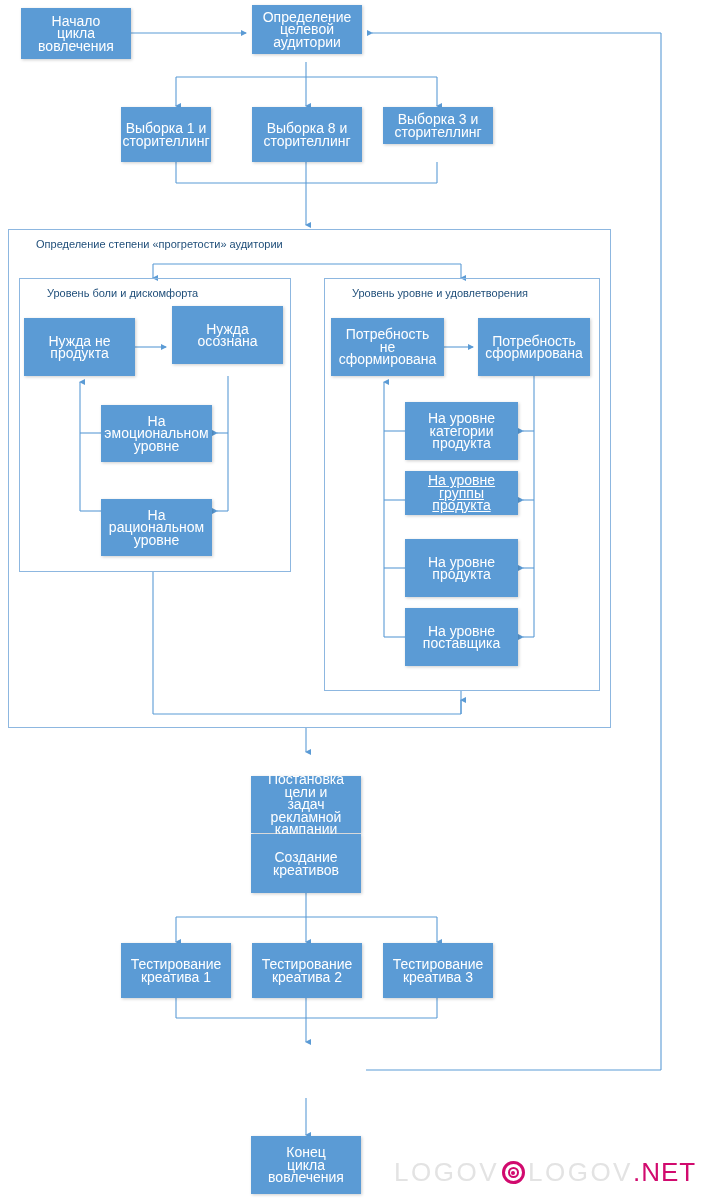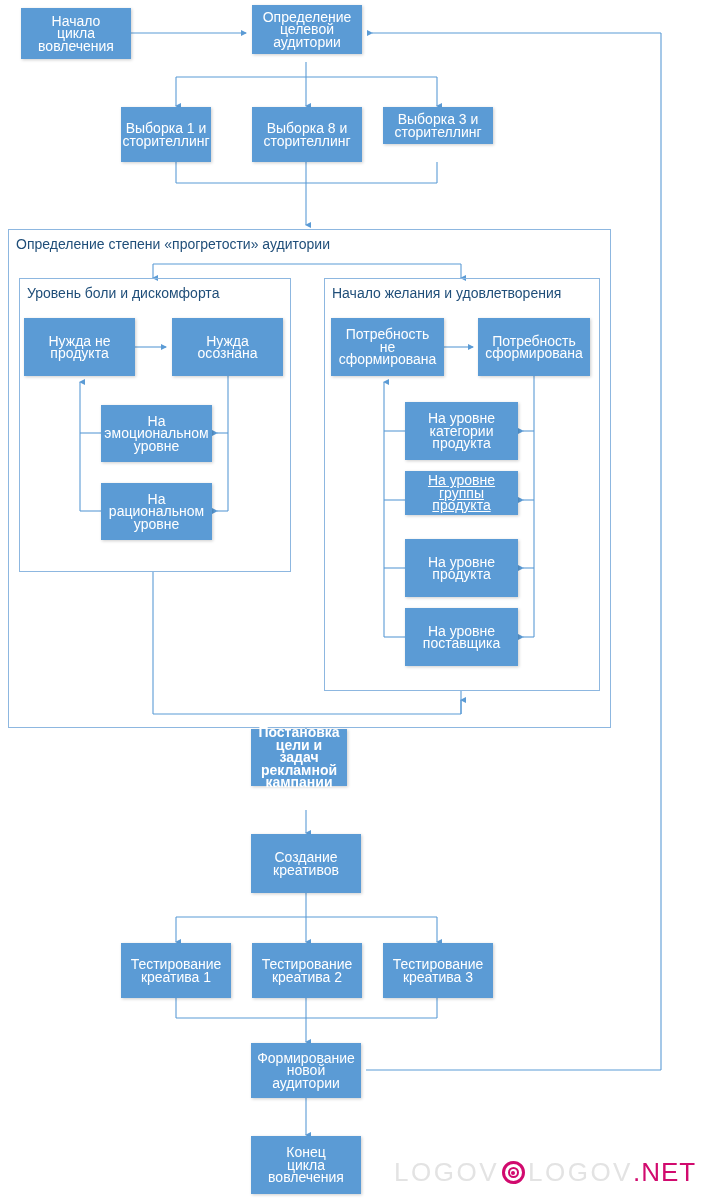--- a/index.html
+++ b/index.html
@@ -46,23 +46,24 @@
   }
   .group-box {
     position: absolute;
     background: transparent;
     border: 1px solid #8DB7E0;
     box-sizing: border-box;
   }
   .group-title {
     position: absolute;
     color: #1F4E79;
-    font-size: 14px;
+    font-size: 11px;
     line-height: 12px;
     white-space: nowrap;
+    margin-left: 20px;
   }
   .watermark {
     position: absolute;
     left: 394px;
     top: 1157px;
     display: flex;
     align-items: center;
     font-size: 26px;
     letter-spacing: 2.5px;
     font-family: "Liberation Sans", sans-serif;
@@ -186,71 +187,69 @@
     </g>
   </svg>
 
   <div class="group-box" style="left:8px; top:229px; width:603px; height:499px;"></div>
   <div class="group-title" style="left:16px; top:238px;">Определение степени «прогретости» аудитории</div>
 
   <div class="group-box" style="left:19px; top:278px; width:272px; height:294px;"></div>
   <div class="group-title" style="left:27px; top:287px;">Уровень боли и дискомфорта</div>
 
   <div class="group-box" style="left:324px; top:278px; width:276px; height:413px;"></div>
-  <div class="group-title" style="left:332px; top:287px;">Начало желания и удовлетворения</div>
+  <div class="group-title" style="left:332px; top:287px;">Уровень уровне и удовлетворения</div>
 
   <div class="node-box" style="left:21px; top:8px; width:110px; height:51px;">Начало цикла
 вовлечения</div>
 
   <div class="node-box" style="left:252px; top:5px; width:110px; height:49px;">Определение
 целевой аудитории</div>
 
   <div class="node-box" style="left:121px; top:107px; width:90px; height:55px;">Выборка 1 и
 сторителлинг</div>
   <div class="node-box" style="left:252px; top:107px; width:110px; height:55px;">Выборка 8  и
 сторителлинг</div>
   <div class="node-box" style="left:383px; top:107px; width:110px; height:37px;">Выборка 3  и
 сторителлинг</div>
 
   <div class="node-box" style="left:24px; top:318px; width:111px; height:58px;">Нужда не продукта</div>
-  <div class="node-box" style="left:172px; top:318px; width:111px; height:58px;">Нужда осознана</div>
+  <div class="node-box" style="left:172px; top:306px; width:111px; height:58px;">Нужда осознана</div>
   <div class="node-box" style="left:101px; top:405px; width:111px; height:57px;">На эмоциональном
 уровне</div>
-  <div class="node-box" style="left:101px; top:483px; width:111px; height:57px;">На рациональном
+  <div class="node-box" style="left:101px; top:499px; width:111px; height:57px;">На рациональном
 уровне</div>
 
   <div class="node-box" style="left:331px; top:318px; width:113px; height:58px;">Потребность не
 сформирована</div>
   <div class="node-box" style="left:478px; top:318px; width:112px; height:58px;">Потребность
 сформирована</div>
 
   <div class="node-box" style="left:405px; top:402px; width:113px; height:58px;">На уровне
 категории продукта</div>
   <div class="node-box" style="left:405px; top:471px; width:113px; height:44px;text-decoration:underline;">На уровне группы
 продукта</div>
   <div class="node-box" style="left:405px; top:539px; width:113px; height:58px;">На уровне
 продукта</div>
   <div class="node-box" style="left:405px; top:608px; width:113px; height:58px;">На уровне
 поставщика</div>
 
-  <div class="node-box" style="left:251px; top:729px; width:96px; height:57px;font-weight:bold;">Постановка цели и
+  <div class="node-box" style="left:251px; top:776px; width:110px; height:57px;">Постановка цели и
 задач рекламной
 кампании</div>
   <div class="node-box" style="left:251px; top:834px; width:110px; height:59px;">Создание
 креативов</div>
 
   <div class="node-box" style="left:121px; top:943px; width:110px; height:55px;">Тестирование
 креатива 1</div>
   <div class="node-box" style="left:252px; top:943px; width:110px; height:55px;">Тестирование
 креатива 2</div>
   <div class="node-box" style="left:383px; top:943px; width:110px; height:55px;">Тестирование
 креатива 3</div>
 
-  <div class="node-box" style="left:251px; top:1043px; width:110px; height:55px;">Формирование
-новой аудитории</div>
 
   <div class="node-box" style="left:251px; top:1136px; width:110px; height:58px;">Конец цикла
 вовлечения</div>
 
   <div class="watermark">
     <span class="wm-grey">LOGOV</span>
     <span class="wm-target">
       <span class="ring"></span>
       <span class="ring ring2"></span>
       <span class="dot"></span>

